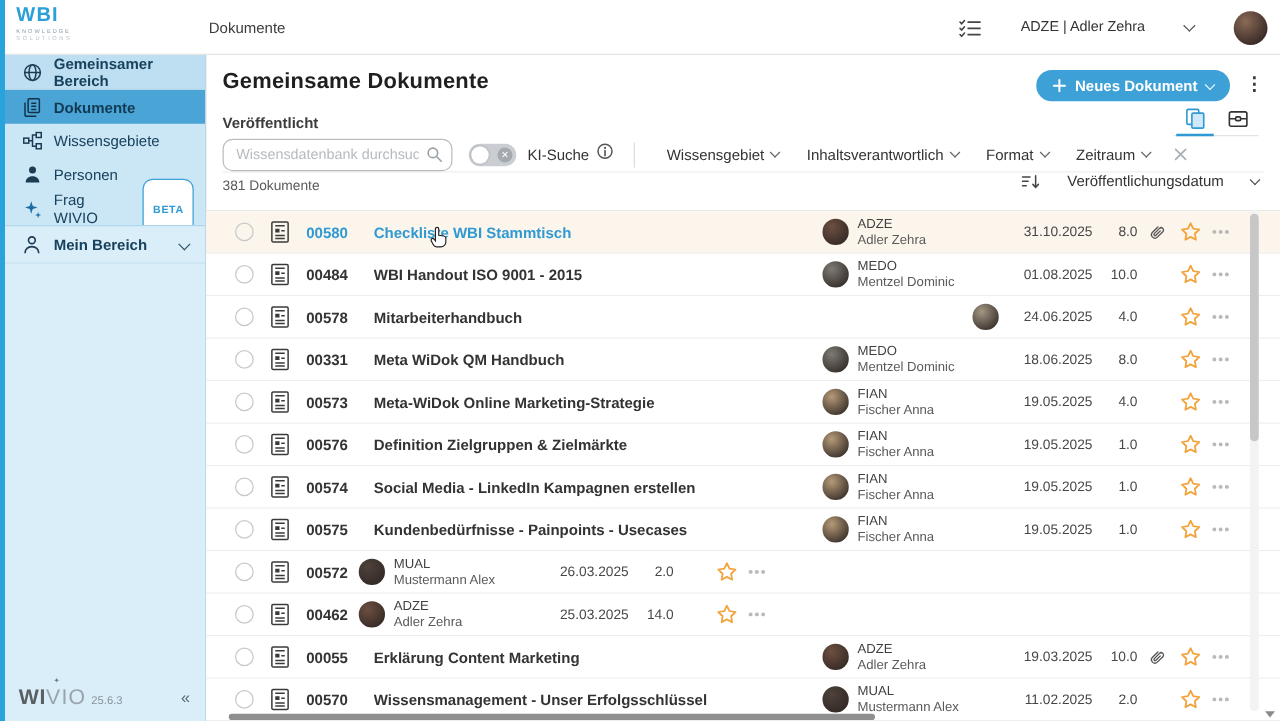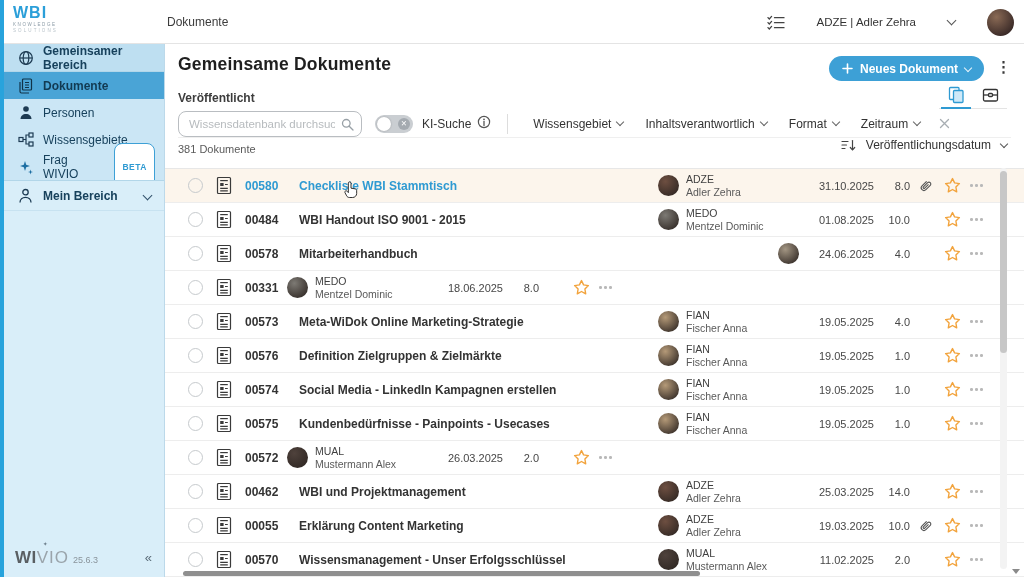--- a/index.html
+++ b/index.html
@@ -64,21 +64,21 @@
   .toggle .offx::before { content:"✕"; }
   .ki-label { margin-left:9px; font-size:12px; color:#333; }
   .info-ic { margin-left:6px; }
   .vdiv { width:1px; height:20px; background:#ddd; margin:0 14px 0 16px; }
   .filter { display:flex; align-items:center; gap:6px; font-size:12px; color:#333; padding:0 11px; cursor:pointer; }
   .filter .fchev { width:6px; height:6px; border-right:1.3px solid #666; border-bottom:1.3px solid #666; transform:rotate(45deg); margin-top:-3px; }
   .clear-x { margin-left:8px; cursor:pointer; display:flex; }
 
   
   .count { position:absolute; left:13px; top:99px; font-size:11px; color:#5a5a5a; }
-  .sortbar { position:absolute; right:17px; top:94px; display:flex; align-items:center; gap:10px; cursor:pointer; }
+  .sortbar { position:absolute; right:17px; top:94px; display:flex; align-items:center; gap:22px; cursor:pointer; }
   .sort-label { font-size:12px; color:#333; }
   .schev { width:6px; height:6px; border-right:1.3px solid #555; border-bottom:1.3px solid #555; transform:rotate(45deg); margin-top:-3px; }
 
   
   .list { position:absolute; left:0; right:0; top:124px; border-top:1px solid #e7e7e7; }
   .row { height:34px; display:flex; align-items:center; padding:0 36px 0 23px; border-bottom:1px solid #ededed; background:#fff; }
   .row.hl { background:#fcf5ec; }
   .radio { width:15px; height:15px; border:1.5px solid #c6cacd; border-radius:50%; margin-right:13px; flex:none; cursor:pointer; }
   .doc-ic { width:17px; margin-right:12px; flex:none; display:flex; }
   .rid { width:38px; font-size:12px; font-weight:600; color:#333; margin-right:4px; flex:none; }
@@ -156,39 +156,39 @@
               <rect x="4.5" y="1" width="9" height="11" rx="1"></rect>
               <path d="M2 4v9.5a1.5 1.5 0 0 0 1.5 1.5H11"></path>
               <path d="M7 4.5h4M7 7h4M7 9.5h4"></path>
             </g>
           </svg>
       </span>
       <span>Dokumente</span>
     </div>
     <div class="side-item">
       <span class="ic">
-        <svg width="14" height="15" viewBox="0 0 14 15">
-            <circle cx="7" cy="4" r="2.8" fill="#1d3b53"></circle>
-            <path d="M1.5 14c0-3 2.4-5 5.5-5s5.5 2 5.5 5z" fill="#1d3b53"></path>
-          </svg>
-      </span>
-      <span>Personen</span>
-    </div>
-    <div class="side-item">
-      <span class="ic">
         <svg width="16" height="15" viewBox="0 0 16 15">
             <g stroke="#1d3b53" stroke-width="1.2" fill="none">
               <rect x="1" y="5.5" width="4" height="4"></rect>
               <rect x="11" y="1" width="4" height="4"></rect>
               <rect x="11" y="10" width="4" height="4"></rect>
               <path d="M5 7.5h3M8 7.5V3h3M8 7.5V12h3"></path>
             </g>
           </svg>
       </span>
       <span>Wissensgebiete</span>
+    </div>
+    <div class="side-item">
+      <span class="ic">
+        <svg width="14" height="15" viewBox="0 0 14 15">
+            <circle cx="7" cy="4" r="2.8" fill="#1d3b53"></circle>
+            <path d="M1.5 14c0-3 2.4-5 5.5-5s5.5 2 5.5 5z" fill="#1d3b53"></path>
+          </svg>
+      </span>
+      <span>Personen</span>
     </div>
     <div class="side-item">
       <span class="ic">
         <svg width="16" height="16" viewBox="0 0 16 16">
             <path d="M7 2l1.2 3.8L12 7l-3.8 1.2L7 12 5.8 8.2 2 7l3.8-1.2z" fill="#1d6fa3"></path>
             <path d="M12.5 10.5l.6 1.9 1.9.6-1.9.6-.6 1.9-.6-1.9-1.9-.6 1.9-.6z" fill="#1d6fa3"></path>
           </svg>
       </span>
       <span>Frag WIVIO</span>
       <span class="beta">BETA</span>
@@ -426,20 +426,21 @@
       <svg width="16" height="19" viewBox="0 0 16 19">
               <g stroke="#3a3a3a" stroke-width="1.2" fill="none">
                 <rect x="1.5" y="1.5" width="13" height="16" rx="1"></rect>
                 <path d="M4.2 4.6h7.6"></path>
                 <rect x="4.2" y="7" width="3.4" height="3" fill="#3a3a3a" stroke="none"></rect>
                 <path d="M9 8.5h2.8M4.2 12.4h7.6M4.2 14.8h7.6"></path>
               </g>
             </svg>
     </span>
     <span class="rid">00331</span>
+    <span class="rtitle">Meta WiDok QM Handbuch</span>
     <span class="avatar" style="background: radial-gradient(circle at 35% 30%, rgb(125, 122, 116), rgb(46, 38, 34) 90%);"></span>
     <span class="person">
       <span class="pcode">MEDO</span>
       <span class="pname">Mentzel Dominic</span>
     </span>
     <span class="rdate">18.06.2025</span>
     <span class="rver">8.0</span>
     <span class="rclip" style="visibility: hidden;">
       <svg width="14" height="15" viewBox="0 0 16 16">
               <path d="M9.5 3.5 4.6 8.4a3.1 3.1 0 0 0 4.4 4.4l5-5a2.1 2.1 0 0 0-3-3L6.2 9.6a1.05 1.05 0 0 0 1.5 1.5l4-4" fill="none" stroke="#555" stroke-width="1.25" stroke-linecap="round"></path>
@@ -652,21 +653,20 @@
       <svg width="16" height="19" viewBox="0 0 16 19">
               <g stroke="#3a3a3a" stroke-width="1.2" fill="none">
                 <rect x="1.5" y="1.5" width="13" height="16" rx="1"></rect>
                 <path d="M4.2 4.6h7.6"></path>
                 <rect x="4.2" y="7" width="3.4" height="3" fill="#3a3a3a" stroke="none"></rect>
                 <path d="M9 8.5h2.8M4.2 12.4h7.6M4.2 14.8h7.6"></path>
               </g>
             </svg>
     </span>
     <span class="rid">00462</span>
-    <span class="rtitle">WBI und Projektmanagement</span>
     <span class="avatar" style="background: radial-gradient(circle at 35% 30%, rgb(110, 79, 65), rgb(46, 38, 34) 90%);"></span>
     <span class="person">
       <span class="pcode">ADZE</span>
       <span class="pname">Adler Zehra</span>
     </span>
     <span class="rdate">25.03.2025</span>
     <span class="rver">14.0</span>
     <span class="rclip" style="visibility: hidden;">
       <svg width="14" height="15" viewBox="0 0 16 16">
               <path d="M9.5 3.5 4.6 8.4a3.1 3.1 0 0 0 4.4 4.4l5-5a2.1 2.1 0 0 0-3-3L6.2 9.6a1.05 1.05 0 0 0 1.5 1.5l4-4" fill="none" stroke="#555" stroke-width="1.25" stroke-linecap="round"></path>

